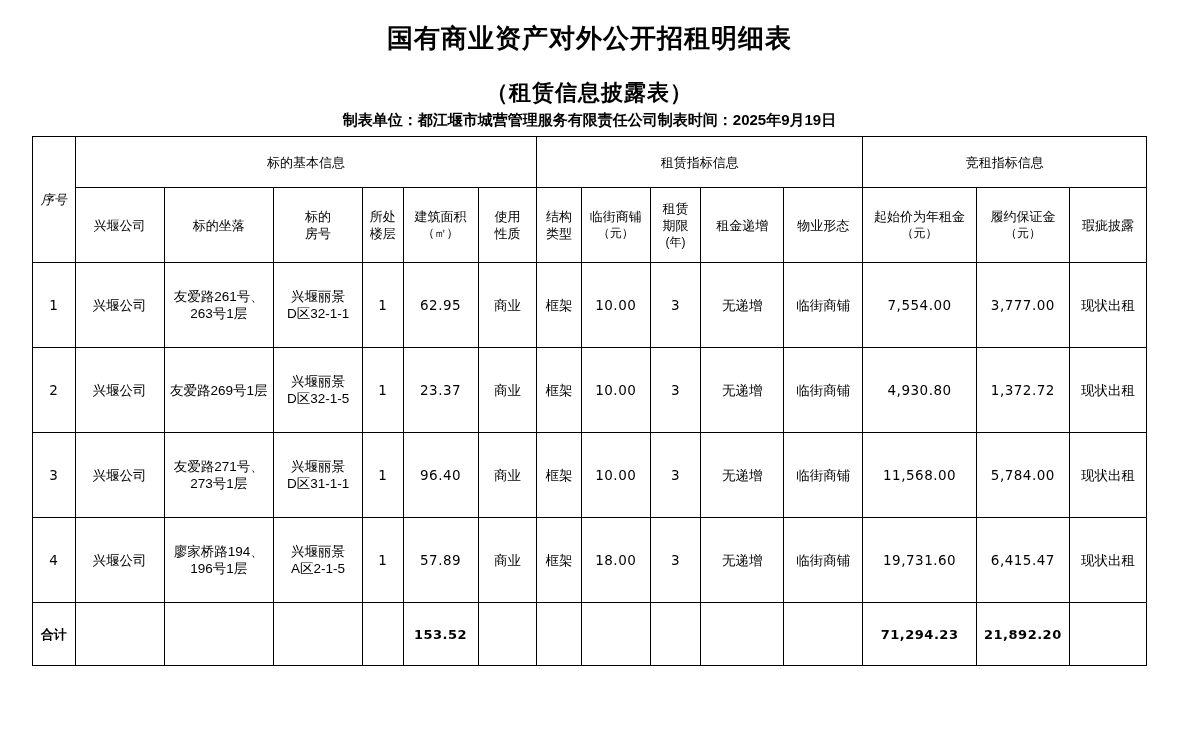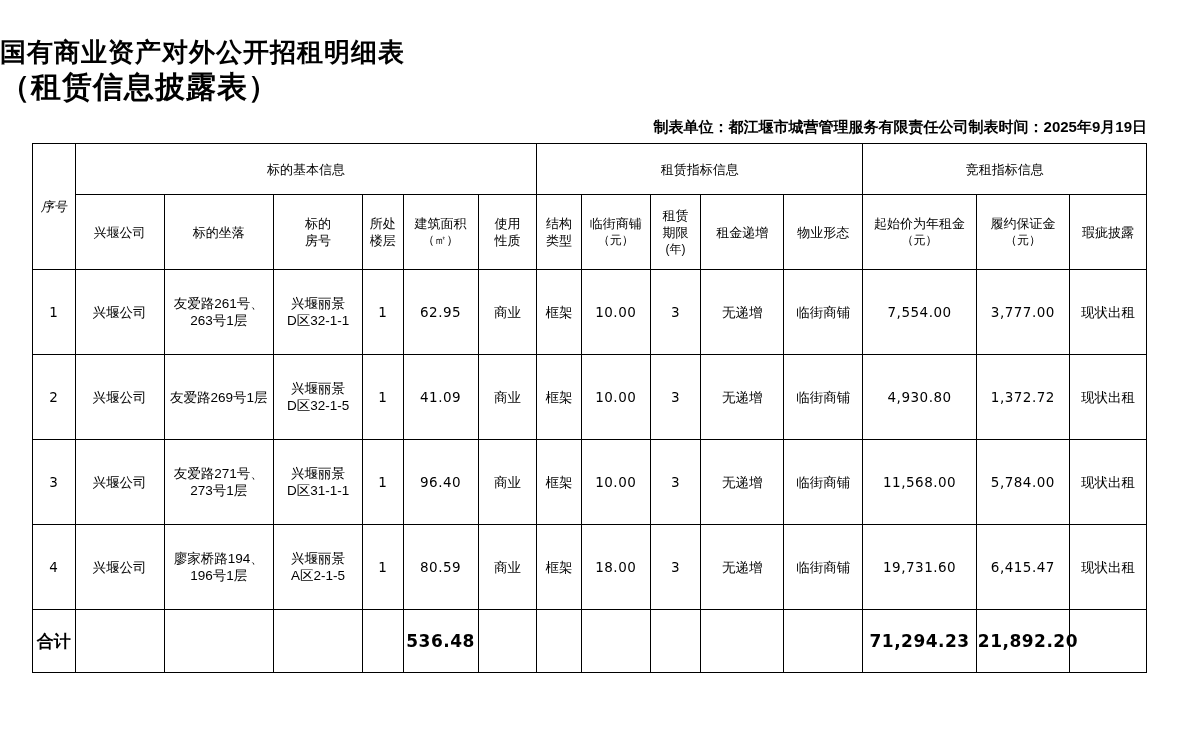--- a/index.html
+++ b/index.html
@@ -14,41 +14,41 @@
     color: #000000;
     overflow: hidden;
   }
   .page {
     position: relative;
     width: 1179px;
     height: 737px;
     box-sizing: border-box;
   }
   .title-block {
-    text-align: left;
-    padding-top: 34px;
+    text-align: center;
+    padding-top: 20px;
   }
   .title-main {
     font-size: 26px;
     font-weight: bold;
     letter-spacing: 1px;
     line-height: 36px;
   }
   .title-sub {
-    font-size: 30px;
+    font-size: 22px;
     font-weight: bold;
     letter-spacing: 1px;
     line-height: 34px;
-    margin-top: 0;
+    margin-top: 20px;
   }
   .meta-row {
     display: flex;
-    justify-content: flex-end;
+    justify-content: center;
     align-items: flex-end;
-    margin: 14px 32px 6px 32px;
+    margin: 1px 32px 6px 32px;
     font-size: 15px;
     font-weight: bold;
   }
   .meta-left { white-space: nowrap; }
   .meta-right { white-space: nowrap; }
 
   table.sheet {
     border-collapse: collapse;
     margin: 0 32px;
     width: calc(100% - 64px);
@@ -74,21 +74,21 @@
   .seq-head {
     font-size: 14px;
     font-style: italic;
   }
   tr.data-row td {
     height: 80px;
     font-size: 13.5px;
   }
   tr.total-row td {
     height: 58px;
-    font-size: 17px;
+    font-size: 13px;
     font-weight: bold;
   }
   .num {
     font-family: "DejaVu Sans", sans-serif;
     letter-spacing: 0.5px;
   }
   .two-line { line-height: 17px; }
   .unit { font-size: 12px; }
 </style>
 </head>
@@ -215,21 +215,21 @@
         <td>兴堰公司</td>
         <td class="two-line">
           <div>友爱路269号1层</div>
           <div></div>
         </td>
         <td class="two-line">
           <div>兴堰丽景</div>
           <div>D区32-1-5</div>
         </td>
         <td class="num">1</td>
-        <td class="num">41.09</td>
+        <td class="num">23.37</td>
         <td>商业</td>
         <td>框架</td>
         <td class="num">10.00</td>
         <td class="num">3</td>
         <td>无递增</td>
         <td>临街商铺</td>
         <td class="num">4,930.80</td>
         <td class="num">1,372.72</td>
         <td>现状出租</td>
       </tr>
@@ -263,39 +263,39 @@
         <td>兴堰公司</td>
         <td class="two-line">
           <div>廖家桥路194、</div>
           <div>196号1层</div>
         </td>
         <td class="two-line">
           <div>兴堰丽景</div>
           <div>A区2-1-5</div>
         </td>
         <td class="num">1</td>
-        <td class="num">80.59</td>
+        <td class="num">57.89</td>
         <td>商业</td>
         <td>框架</td>
         <td class="num">18.00</td>
         <td class="num">3</td>
         <td>无递增</td>
         <td>临街商铺</td>
         <td class="num">19,731.60</td>
         <td class="num">6,415.47</td>
         <td>现状出租</td>
       </tr>
 
       <tr class="total-row">
         <td>合计</td>
         <td></td>
         <td></td>
         <td></td>
         <td></td>
-        <td class="num">536.48</td>
+        <td class="num">153.52</td>
         <td></td>
         <td></td>
         <td></td>
         <td></td>
         <td></td>
         <td></td>
         <td class="num">71,294.23</td>
         <td class="num">21,892.20</td>
         <td></td>
       </tr>

